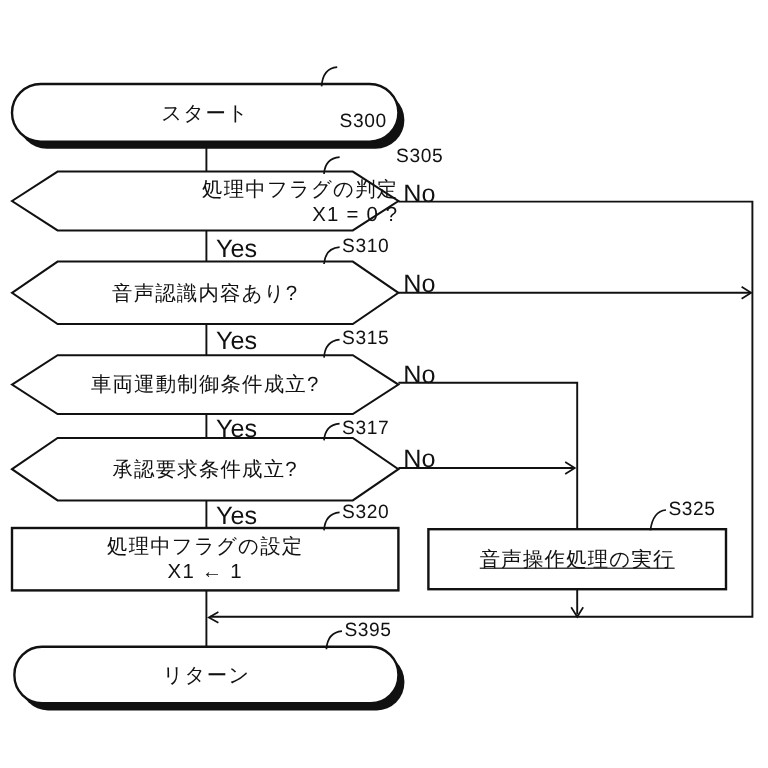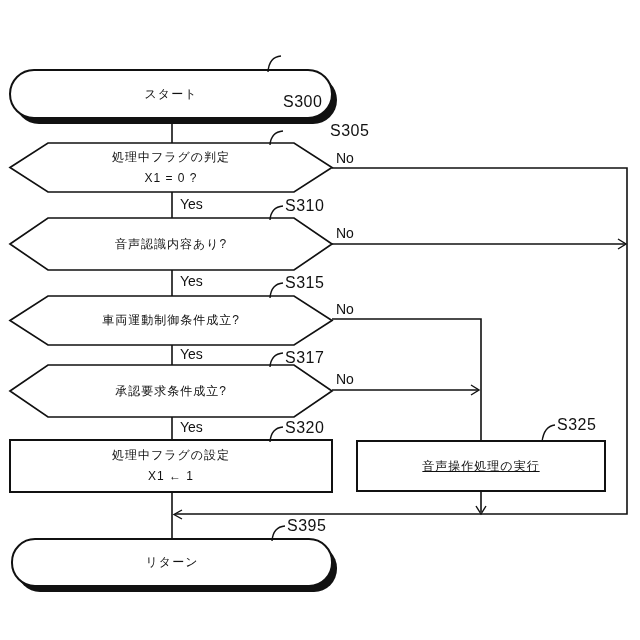--- a/index.html
+++ b/index.html
@@ -27,30 +27,30 @@
     position: absolute;
     color: #111111;
     white-space: nowrap;
   }
   .node {
     display: flex;
     flex-direction: column;
     align-items: center;
     justify-content: center;
     text-align: center;
-    font-size: 12px;
+    font-size: 17px;
     line-height: 21px;
     letter-spacing: 1px;
   }
   .step-label {
     font-size: 16px;
     letter-spacing: 0.5px;
   }
   .edge-label {
-    font-size: 14px;
+    font-size: 21px;
   }
 </style>
 </head>
 <body>
 
 <div id="stage">
 
   <svg id="wires" viewBox="0 0 640 640" xmlns="http://www.w3.org/2000/svg">
 
     <g stroke="#111111" stroke-width="1.6" fill="none">
@@ -97,21 +97,21 @@
       <path d="M270,442 Q271,428 283,427"></path>
       <path d="M542,442 Q544,426 555,425"></path>
       <path d="M272,541 Q273,527 285,526"></path>
     </g>
   </svg>
 
   <div class="t node" style="left:10px; top:70px; width:322px; height:48px;">
     <span>スタート</span>
   </div>
 
-  <div class="t node" style="left:10px; top:143px; width:322px; height:49px;">
+  <div class="t node" style="left:10px; top:143px; width:322px; height:49px;align-items:flex-end;">
     <span>処理中フラグの判定</span>
     <span>X1 = 0 ?</span>
   </div>
 
   <div class="t node" style="left:10px; top:296px; width:322px; height:49px;">
     <span>車両運動制御条件成立?</span>
   </div>
 
   <div class="t node" style="left:10px; top:218px; width:322px; height:52px;">
     <span>音声認識内容あり?</span>

